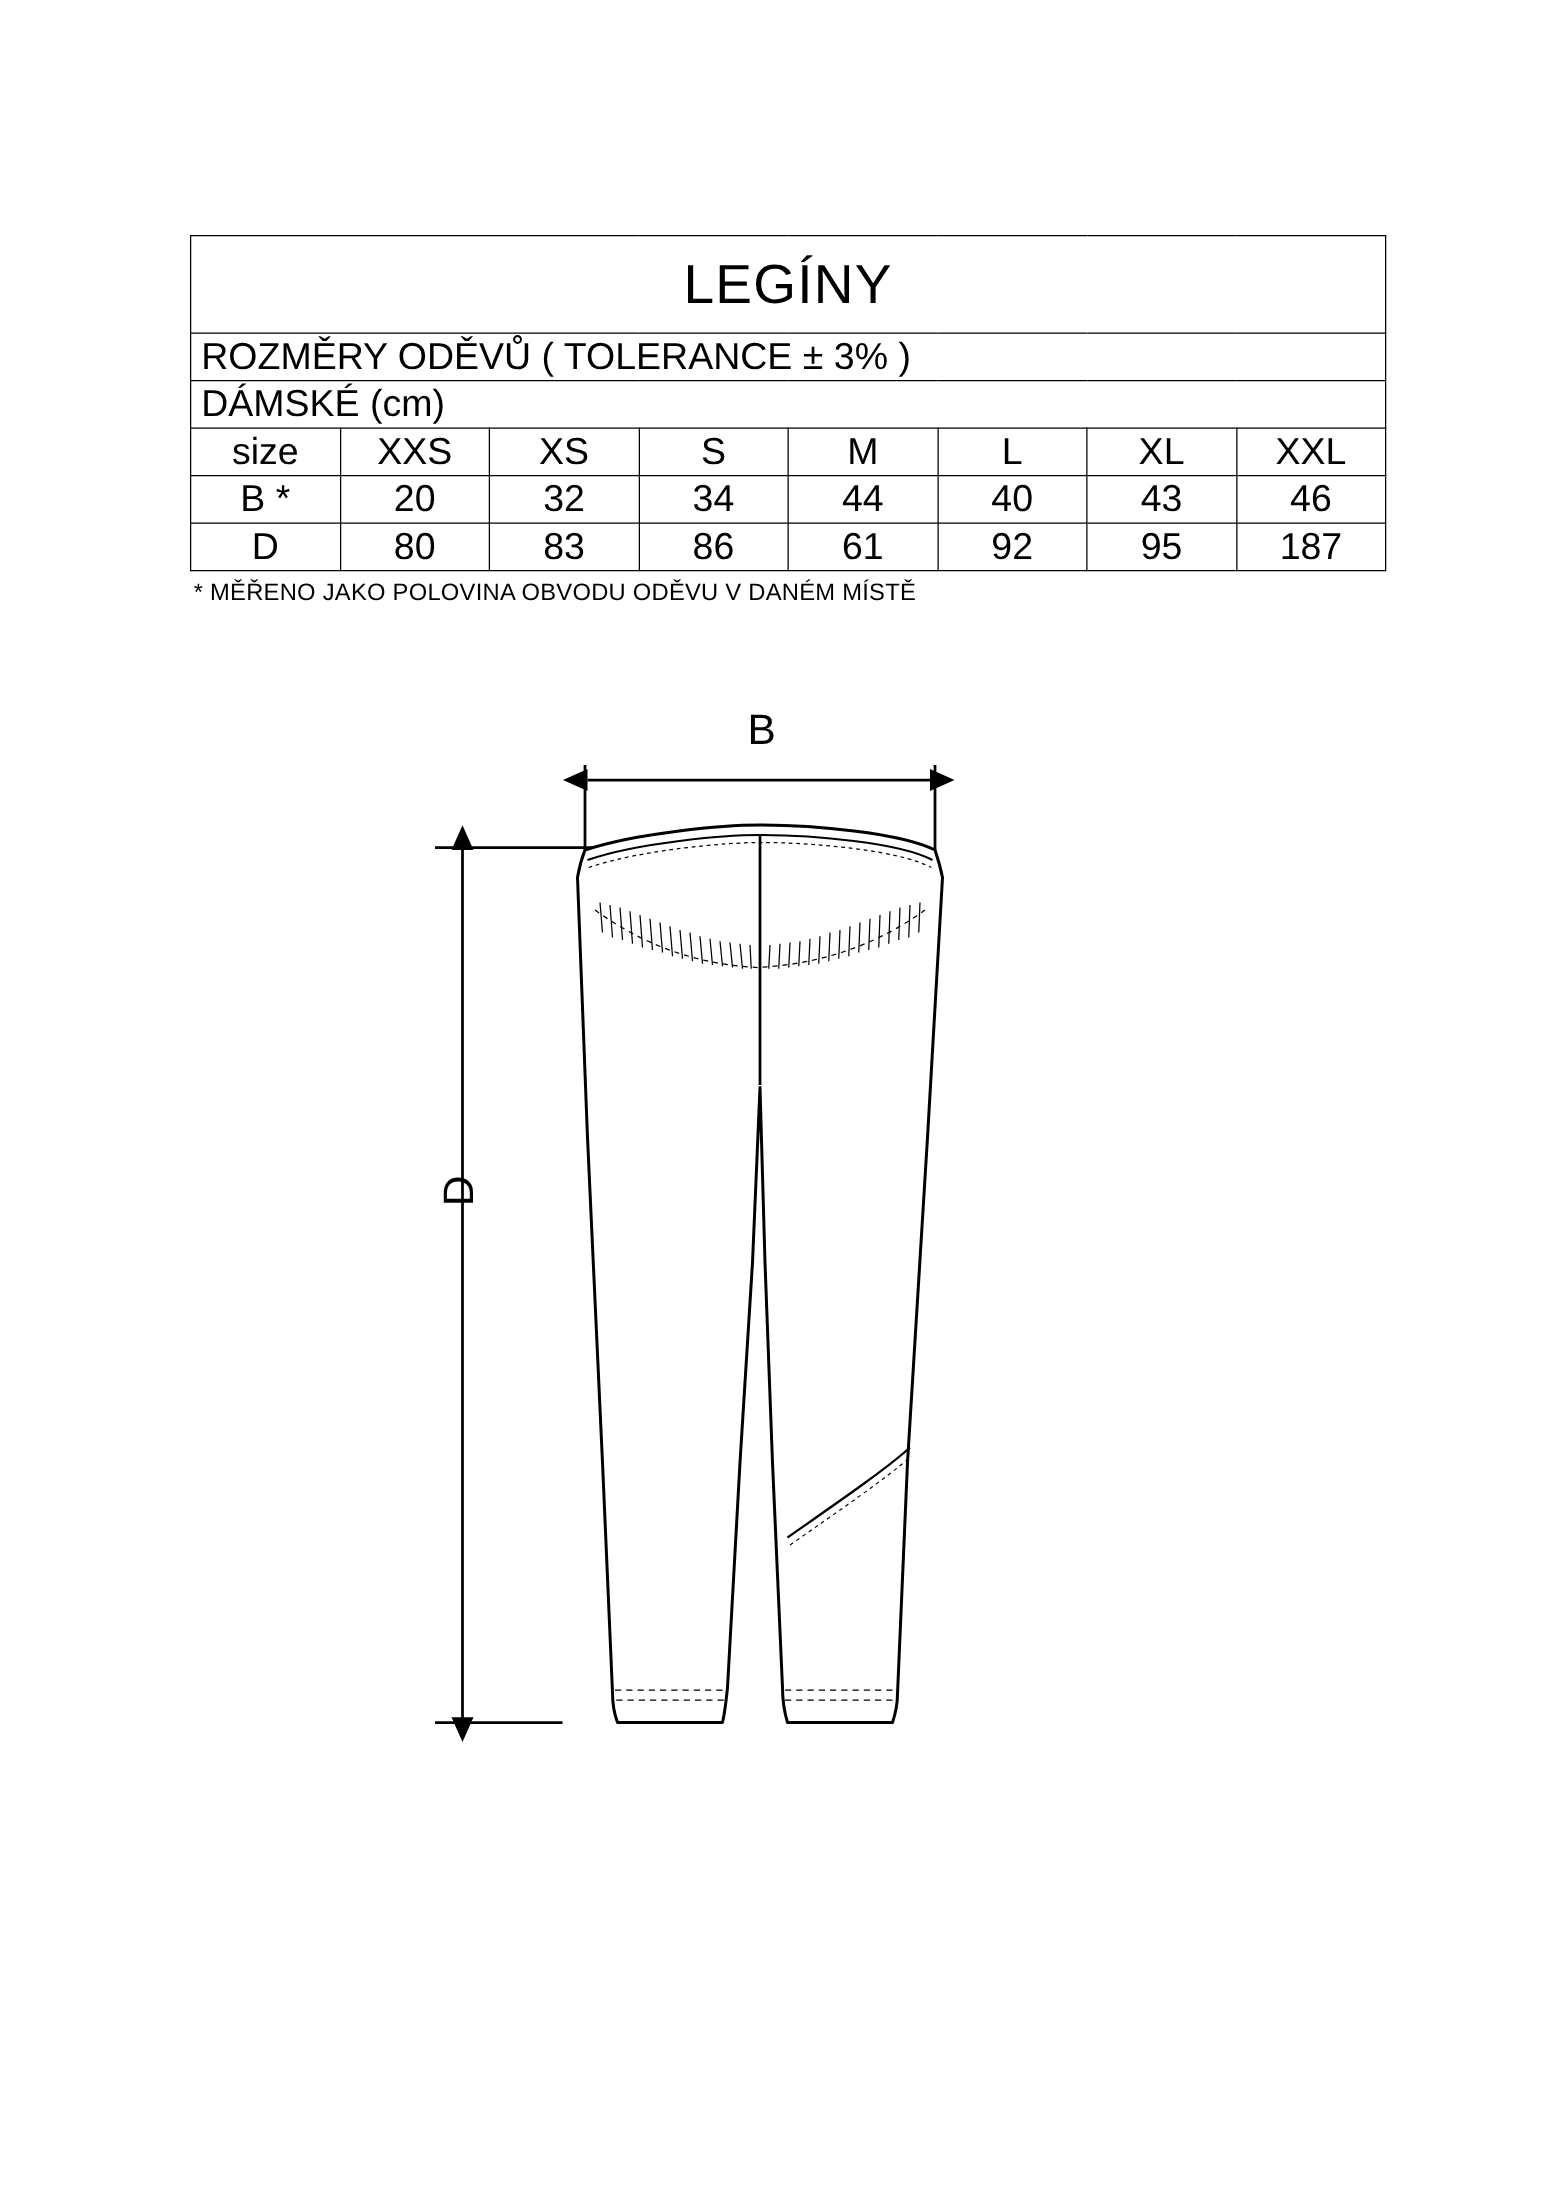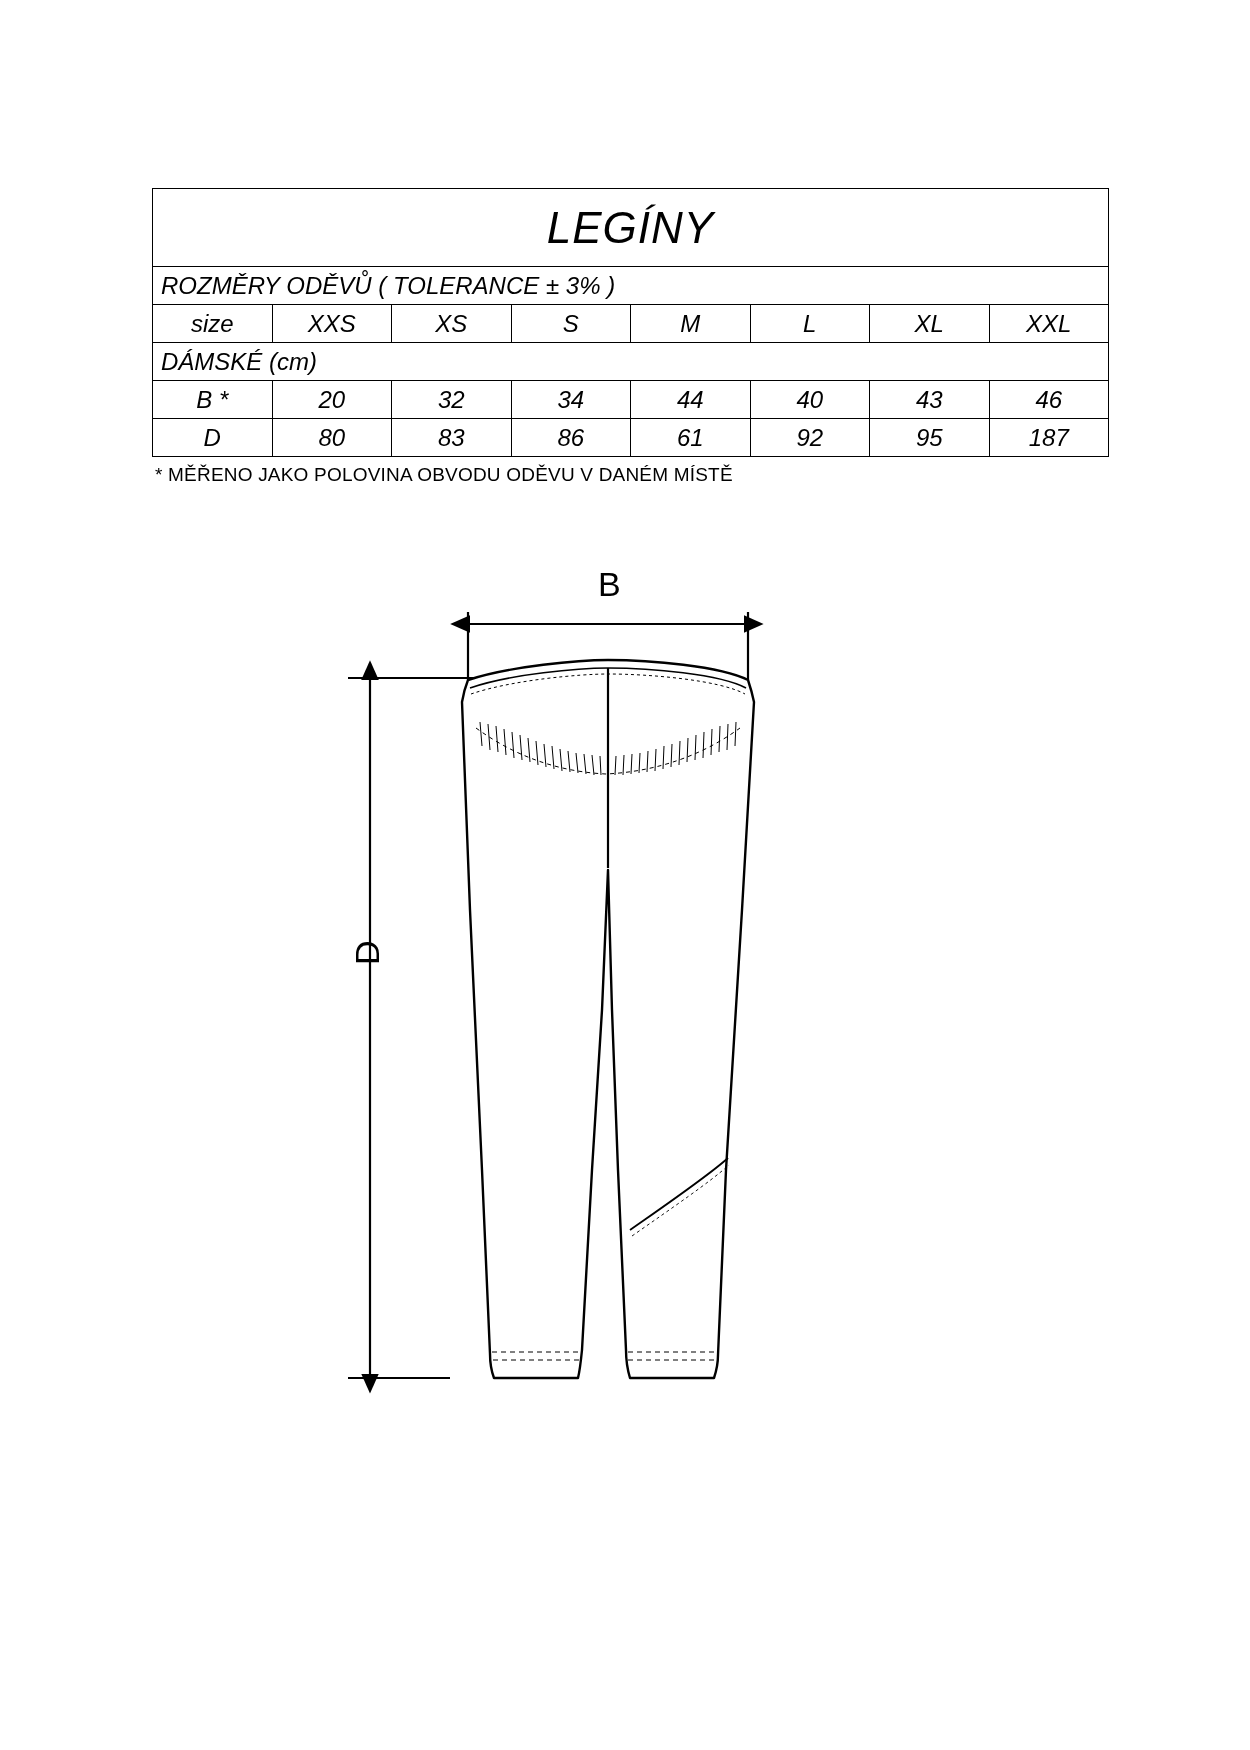--- a/index.html
+++ b/index.html
@@ -14,33 +14,32 @@
     position: relative;
     overflow: hidden;
   }
 
   
   .sheet {
     position: absolute;
     left: 152px;
     top: 188px;
     width: 957px;
-    font-style: italic;
   }
   table.size-table {
     width: 100%;
     border-collapse: collapse;
     table-layout: fixed;
   }
   table.size-table td {
     border: 1.5px solid #000;
     padding: 0;
     text-align: center;
     vertical-align: middle;
-    font-size: 24px;
+    font-size: 30px;
     height: 38px;
     font-weight: 400;
   }
   .title-cell {
     font-size: 44px !important;
     height: 78px !important;
     letter-spacing: 1px;
     font-weight: 400;
   }
   .left-cell {
@@ -88,33 +87,33 @@
 <body>
 
 <div class="sheet">
   <table class="size-table">
     <tbody>
         <tr>
       <td class="title-cell" colspan="8">LEGÍNY</td>
     </tr>
     <tr>
       <td class="left-cell" colspan="8">ROZMĚRY ODĚVŮ   ( TOLERANCE ± 3% )</td>
+    </tr>
+    <tr>
+      <td class="left-cell" colspan="8">DÁMSKÉ (cm)</td>
     </tr>
     <tr>
       <td class="row-head">size</td>
       <td class="row-head">XXS</td>
       <td class="row-head">XS</td>
       <td class="row-head">S</td>
       <td class="row-head">M</td>
       <td class="row-head">L</td>
       <td class="row-head">XL</td>
       <td class="row-head">XXL</td>
-    </tr>
-    <tr>
-      <td class="left-cell" colspan="8">DÁMSKÉ (cm)</td>
     </tr>
     <tr>
       <td>B *</td>
       <td>20</td>
       <td>32</td>
       <td>34</td>
       <td>44</td>
       <td>40</td>
       <td>43</td>
       <td>46</td>

